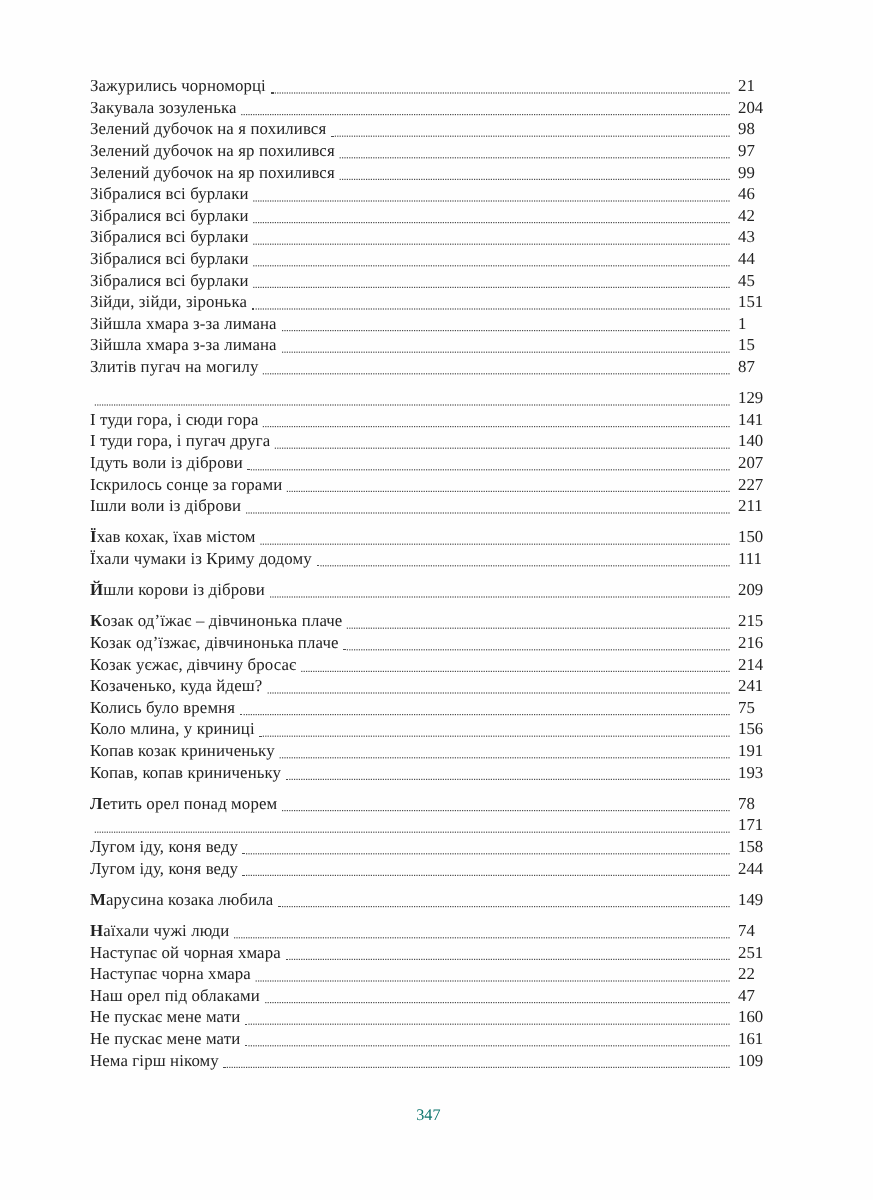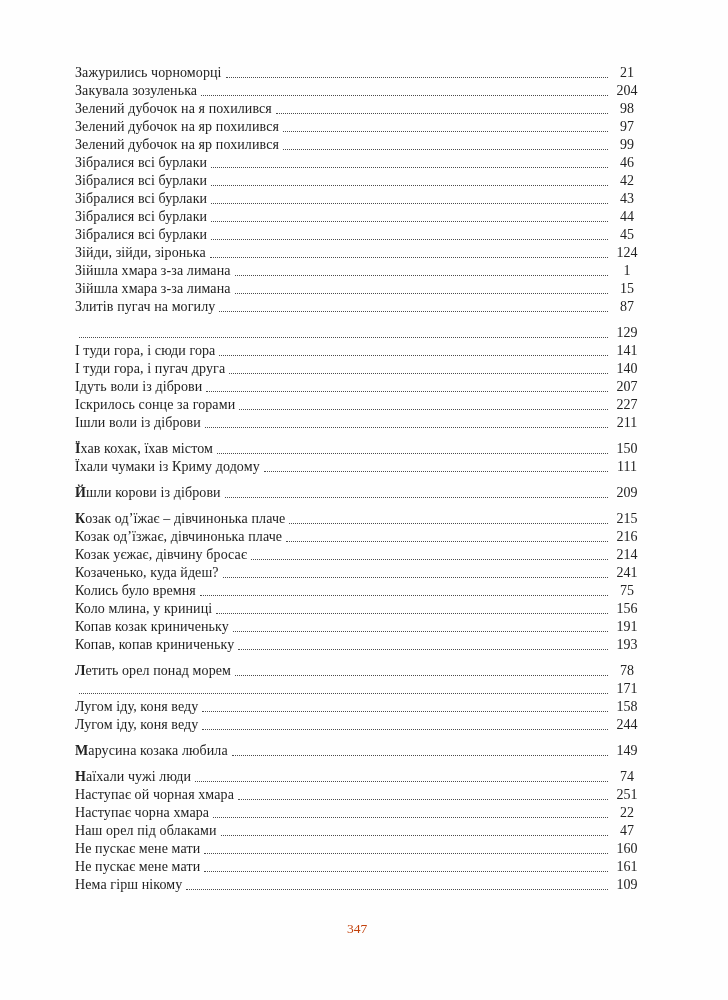--- a/index.html
+++ b/index.html
@@ -43,30 +43,30 @@
   .row .dots {
     flex: 1 1 auto;
     align-self: flex-end;
     min-width: 12px;
     margin: 0 7px 4px 4px;
     border-bottom: 1.4px dotted #4a4a4a;
   }
   .row .pnum {
     flex: 0 0 auto;
     min-width: 24px;
-    text-align: center;
+    text-align: left;
   }
   .footer {
     position: absolute;
     left: 75px;
     top: 921px;
     width: 564px;
     text-align: center;
     font-size: 13.5px;
-    color: #c2410c;
+    color: #0f766e;
   }
 </style>
 </head>
 <body>
 
 <div class="page">
   <div class="toc">
       <div class="row">
         <span class="title">Зажурились чорноморці</span>
         <span class="dots"></span>
@@ -113,21 +113,21 @@
         <span class="pnum">44</span>
       </div>
       <div class="row">
         <span class="title">Зібралися всі бурлаки</span>
         <span class="dots"></span>
         <span class="pnum">45</span>
       </div>
       <div class="row">
         <span class="title">Зійди, зійди, зіронька</span>
         <span class="dots"></span>
-        <span class="pnum">124</span>
+        <span class="pnum">151</span>
       </div>
       <div class="row">
         <span class="title">Зійшла хмара з-за лимана</span>
         <span class="dots"></span>
         <span class="pnum">1</span>
       </div>
       <div class="row">
         <span class="title">Зійшла хмара з-за лимана</span>
         <span class="dots"></span>
         <span class="pnum">15</span>

